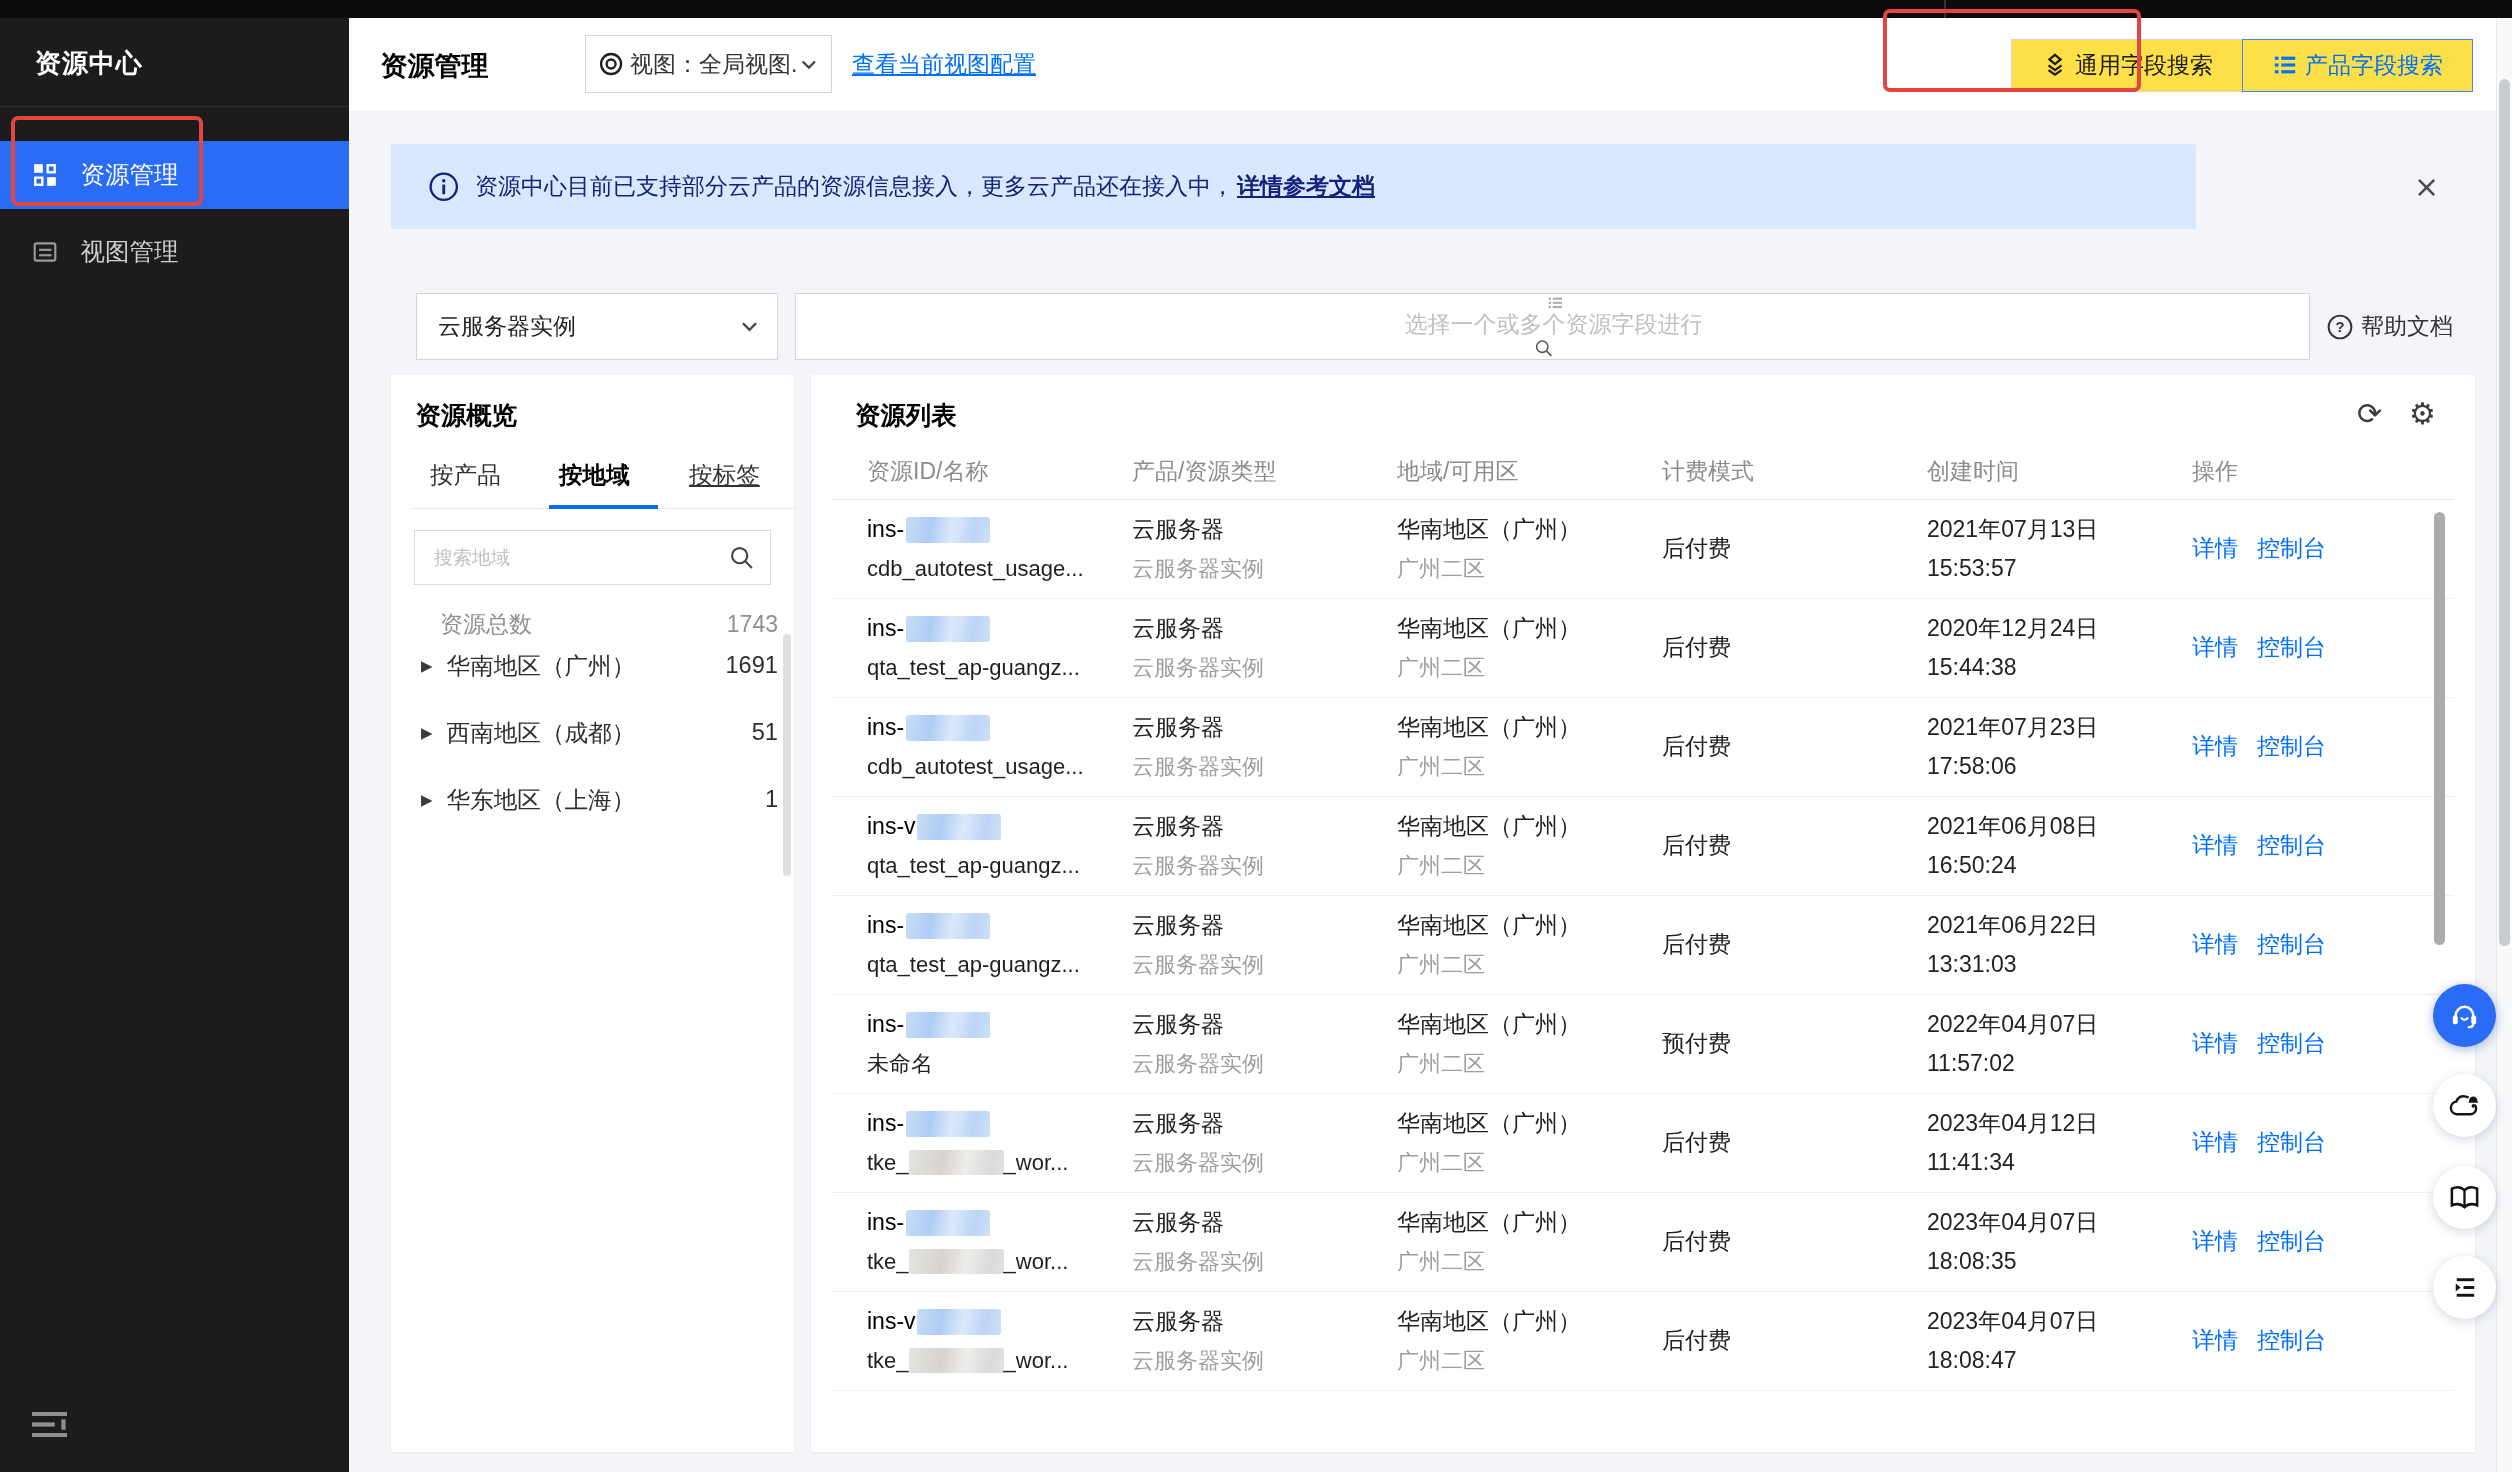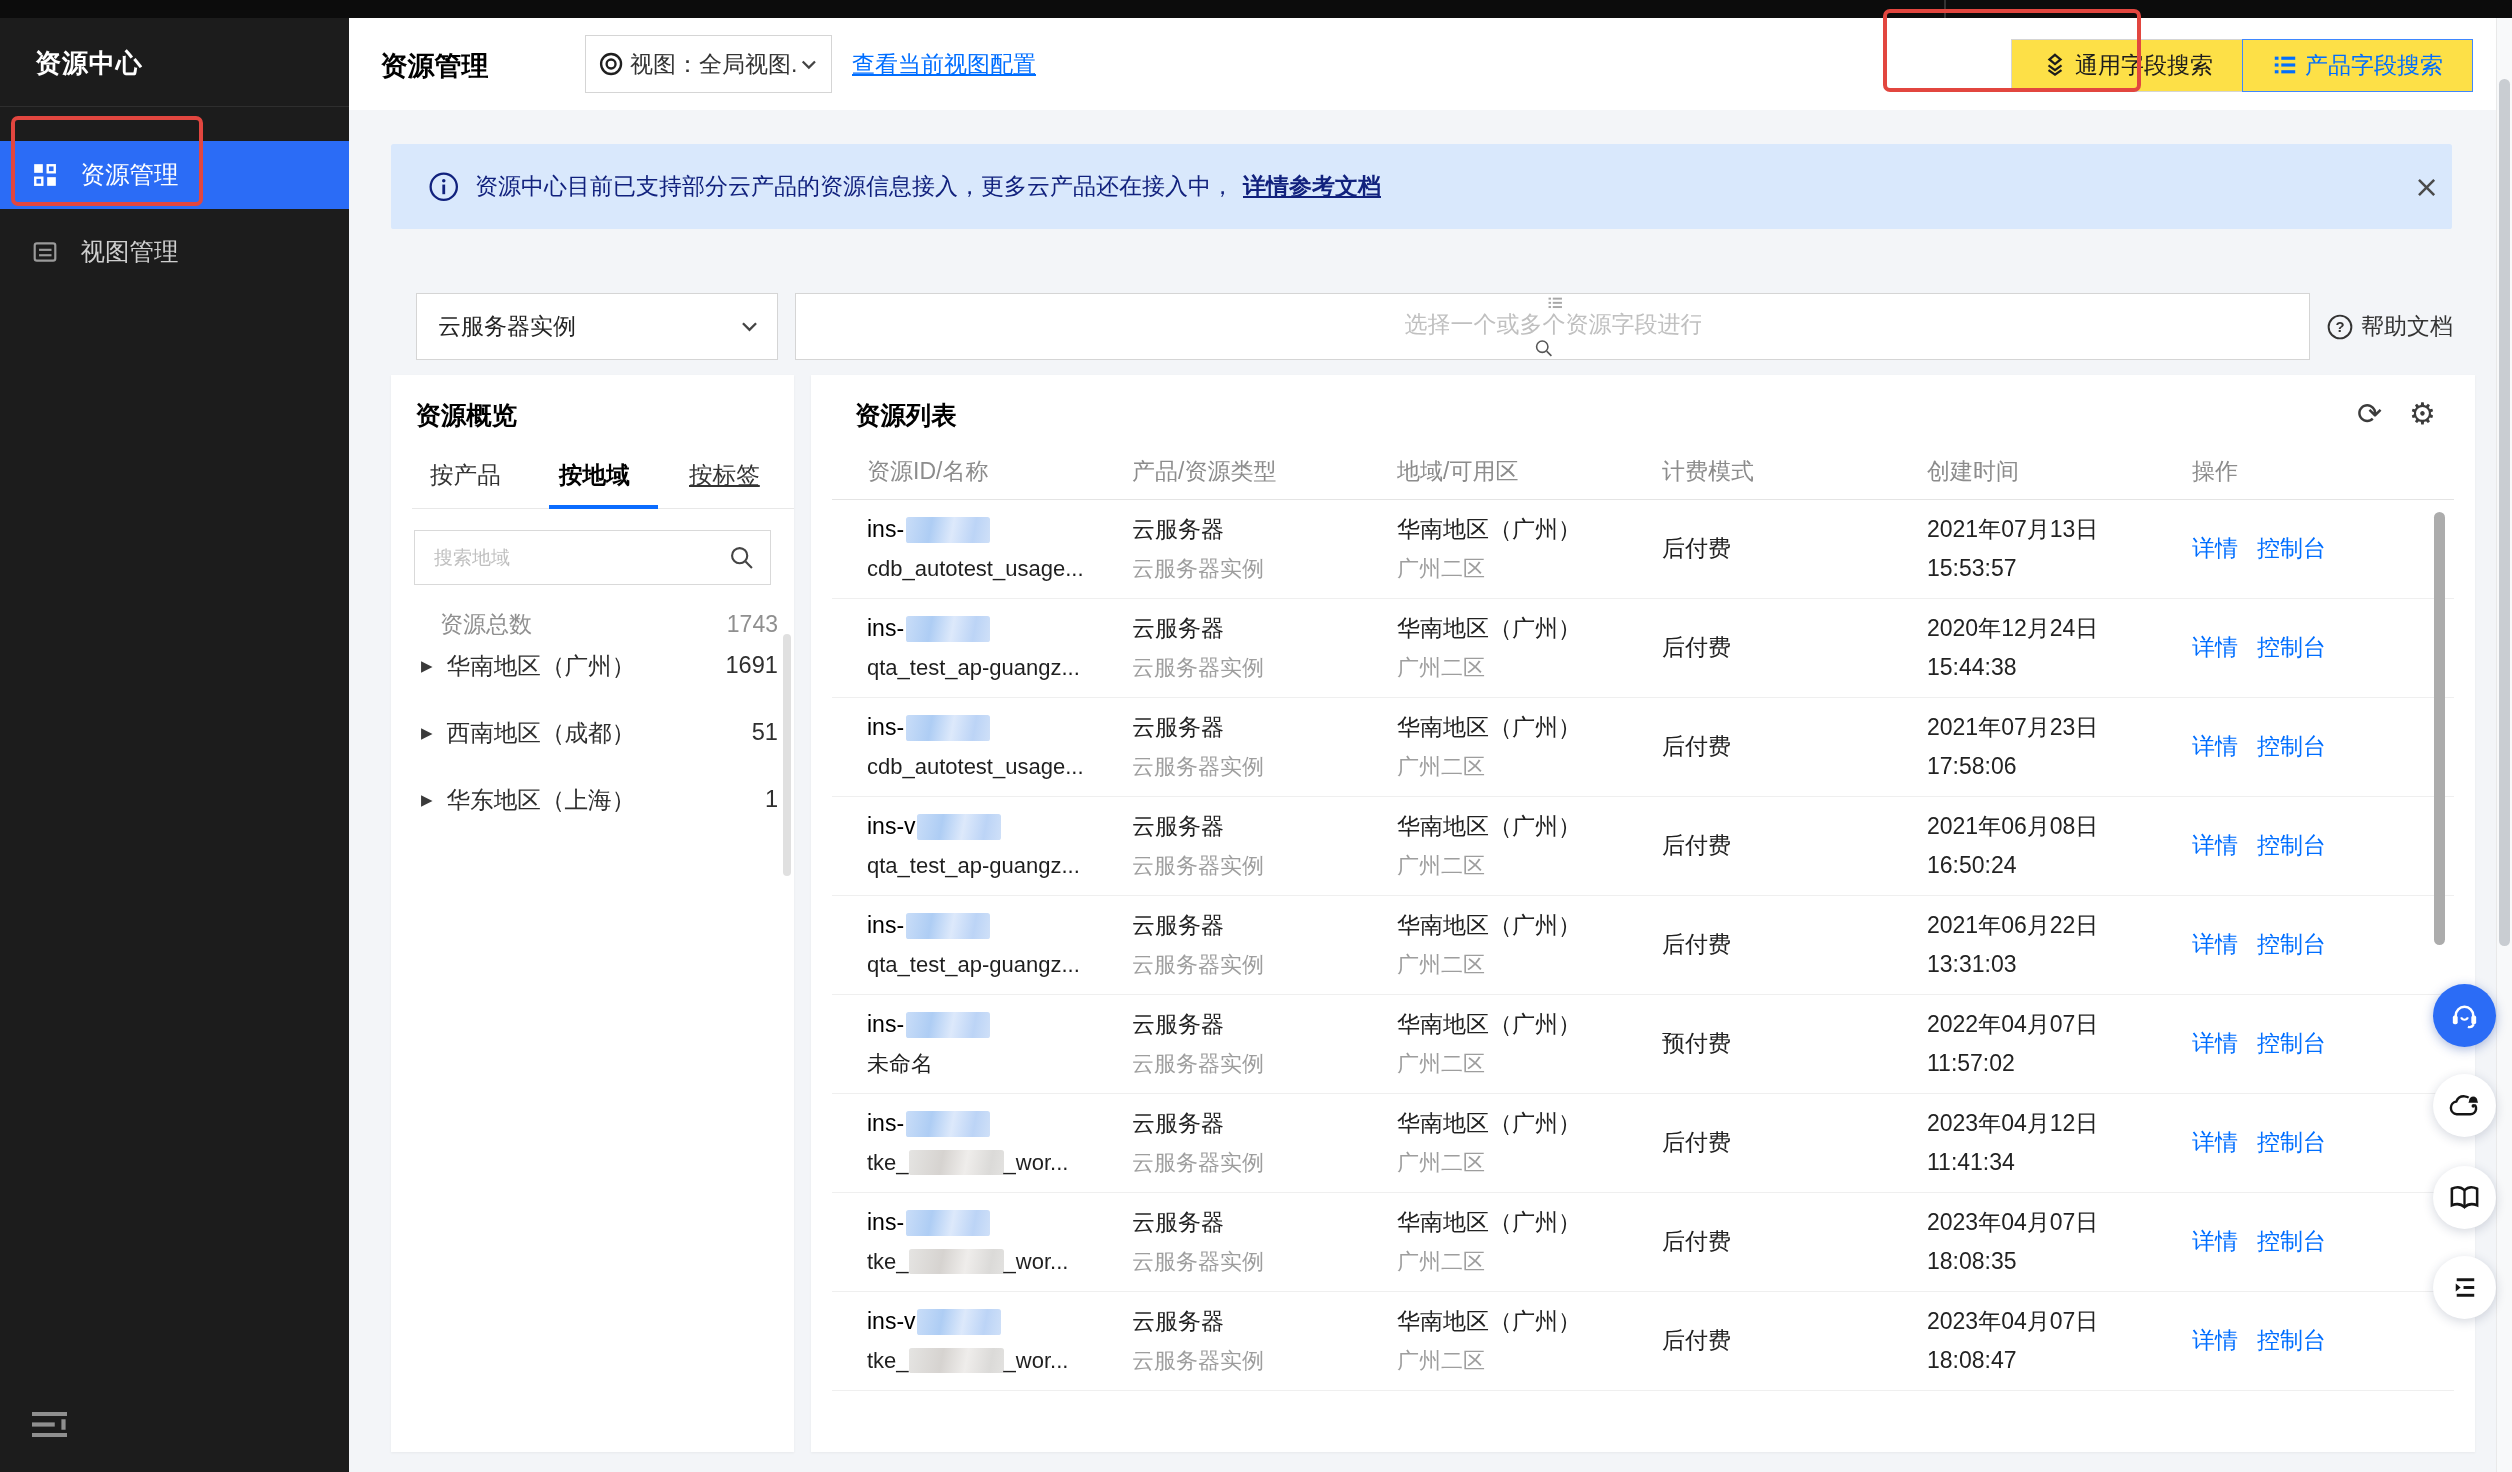--- a/index.html
+++ b/index.html
@@ -25,24 +25,24 @@
   #view-select{left:236px;top:17.5px;width:245px;height:56px;border:0.9px solid #d5d5d5;background:#fff;
       display:flex;align-items:center;font-size:23px;color:#333;cursor:pointer;}
   #view-select .lbl{margin-left:5.3px;white-space:nowrap;overflow:hidden;}
   #view-config-link{left:503px;top:31.5px;font-size:23px;color:#006eff;text-decoration:underline;cursor:pointer;}
   .hbtn{top:21px;height:51px;background:#fde047;display:flex;align-items:center;justify-content:center;
         font-size:23px;cursor:pointer;}
   #btn-generic{left:1662px;width:231px;border:0.9px solid #d5d5d5;color:#1c1c1c;}
   #btn-product{left:1893px;width:229px;border:0.9px solid #3f87ff;color:#006eff;}
   #annotation-product-btn{left:1883px;top:8.8px;width:250px;height:75px;border:4.4px solid #e2463f;border-radius:7px;pointer-events:none;z-index:30;}
   
-  #banner{left:391px;top:144px;width:2061px;height:85px;background:#d9e8fc;border-radius:2.6px;}
+  #banner{left:391px;top:144px;width:1805px;height:85px;background:#d9e8fc;border-radius:2.6px;}
   #banner-icon{left:37px;top:27px;}
   #banner-text{left:84px;top:0;height:85px;display:flex;align-items:center;font-size:23px;color:#11217d;}
-  #banner-link{font-weight:bold;text-decoration:underline;cursor:pointer;margin-left:9px;color:#11217d;}
+  #banner-link{font-weight:bold;text-decoration:underline;cursor:pointer;margin-left:3px;color:#11217d;}
   #banner-close{left:2010px;top:0px;width:51px;height:85px;display:flex;align-items:center;justify-content:center;
       font-size:30px;color:#4a4a4a;cursor:pointer;font-family:"DejaVu Sans",sans-serif;}
   
   #product-select{left:416px;top:293px;width:362px;height:67px;background:#fff;border:0.9px solid #d5d5d5;box-sizing:border-box;
       display:flex;align-items:center;font-size:23px;color:#222;cursor:pointer;}
   #product-select .lbl{margin-left:21px;flex:1;}
   #product-select svg{margin-right:17.5px;}
   #field-search{left:795px;top:293px;width:1515px;height:67px;background:#fff;border:0.9px solid #d5d5d5;box-sizing:border-box;
       display:flex;align-items:center;flex-direction:column;}
   #field-search input{flex:1;border:none;outline:none;font-size:23px;color:#333;background:transparent;

